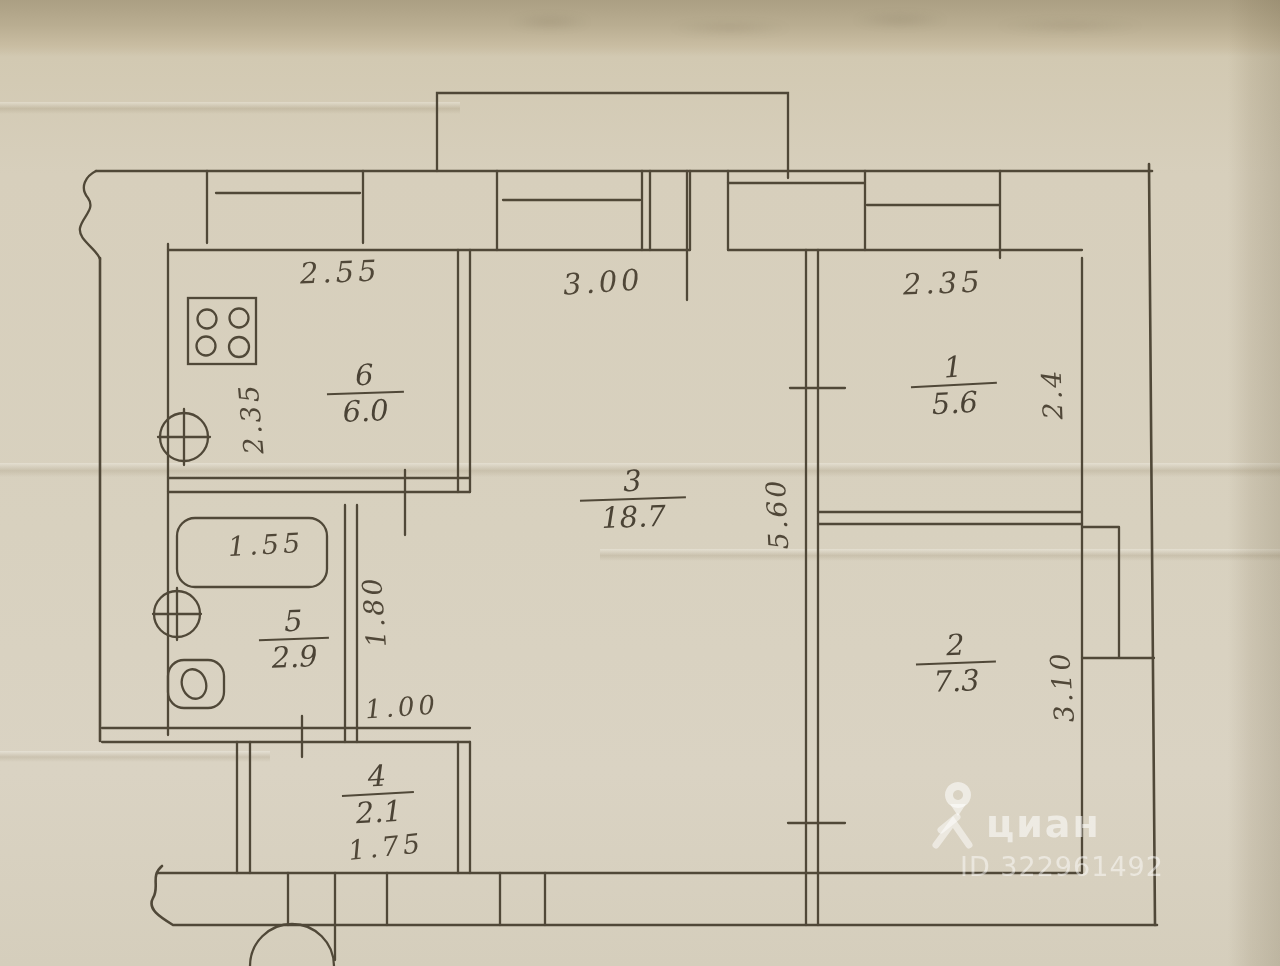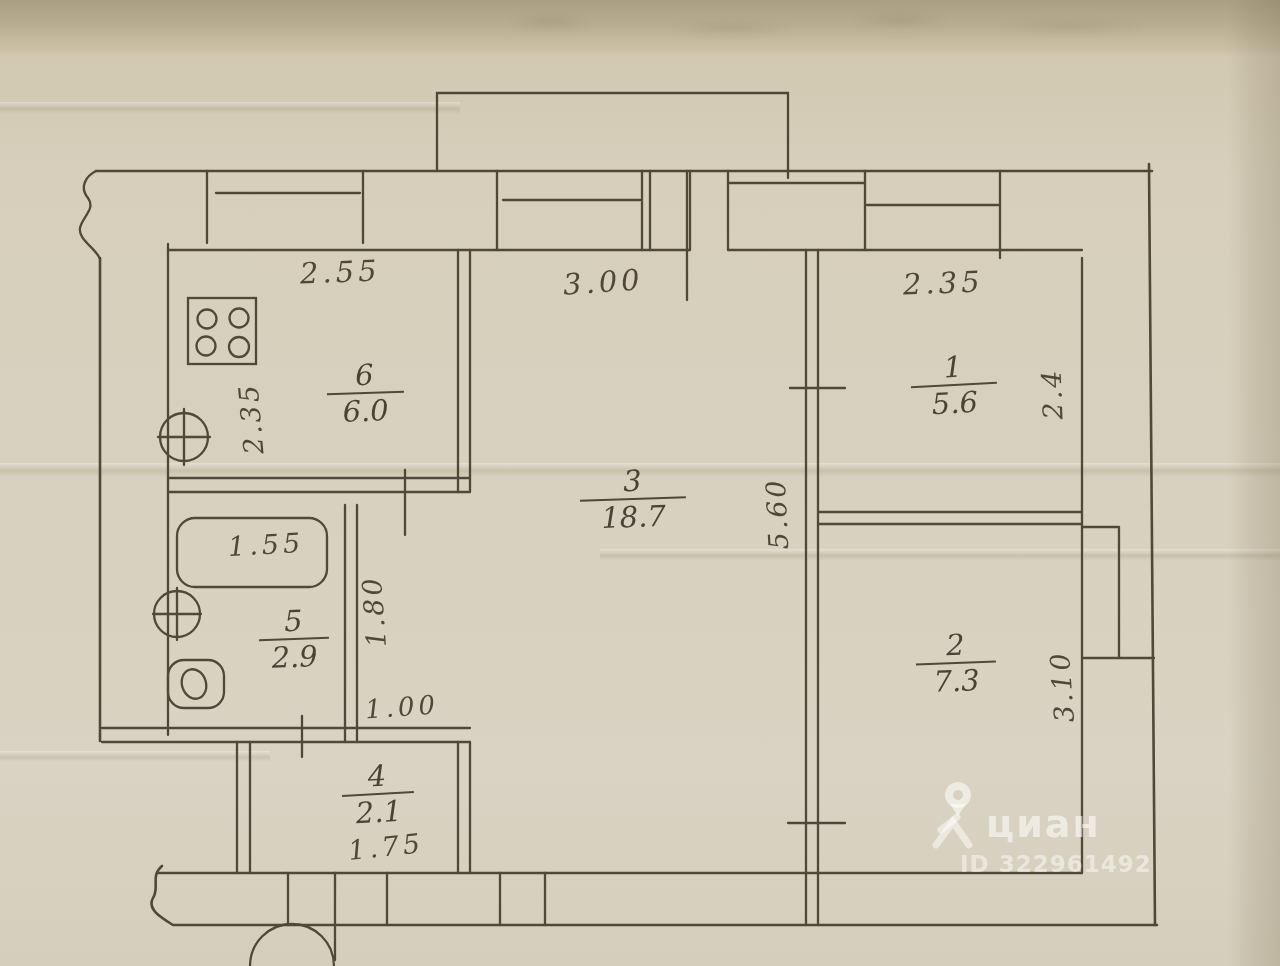--- a/index.html
+++ b/index.html
@@ -24,22 +24,22 @@
   .dim{position:absolute;font-style:italic;font-size:29px;color:#42392a;letter-spacing:4px;white-space:nowrap;opacity:.9;}
   .vdim{position:absolute;font-style:italic;font-size:27px;color:#42392a;letter-spacing:3px;white-space:nowrap;opacity:.9;}
   .frac{position:absolute;display:flex;flex-direction:column;align-items:center;
     font-style:italic;color:#3f372a;opacity:.92;}
   .frac .num{font-size:29px;line-height:1.0;}
   .frac .bar{height:0;border-top:2.6px solid #453d2d;width:110%;margin:2px -5%;}
   .frac .den{font-size:29px;line-height:1.1;}
   .watermark{position:absolute;left:0;top:0;width:1280px;height:966px;pointer-events:none;}
   .wm-brand{position:absolute;left:986px;top:802px;font-family:"DejaVu Sans",sans-serif;font-weight:bold;
     font-size:38px;color:rgba(255,255,255,.55);letter-spacing:2px;}
-  .wm-id{position:absolute;left:960px;top:851px;font-family:"DejaVu Sans",sans-serif;font-weight:bold;
-    font-size:23px;color:rgba(255,255,255,.48);letter-spacing:1px;}
+  .wm-id{position:absolute;left:960px;top:851px;font-family:"DejaVu Sans",sans-serif;font-weight:normal;
+    font-size:27px;color:rgba(255,255,255,.48);letter-spacing:1px;}
 </style>
 </head>
 <body>
 
 <div class="photo">
 
   <div class="top-strip"></div>
   <div class="smudges"></div>
   <div class="crease h" style="left:0;top:102px;width:460px;height:12px"></div>
   <div class="crease h" style="left:0;top:463px;width:1280px;height:14px"></div>

